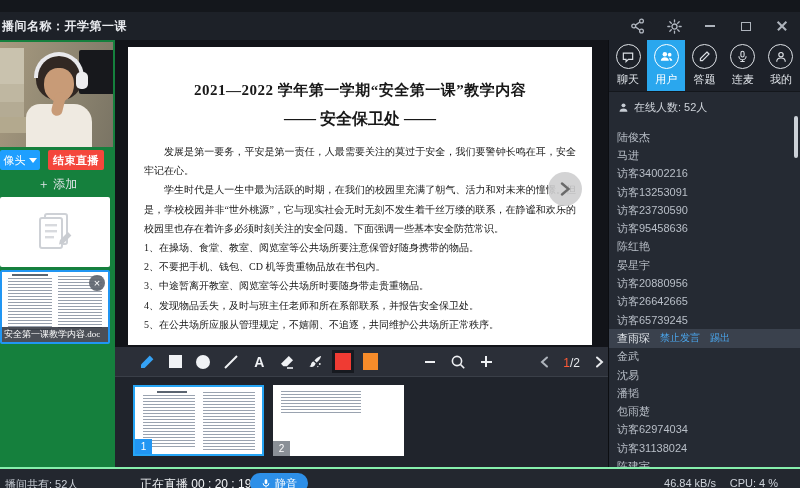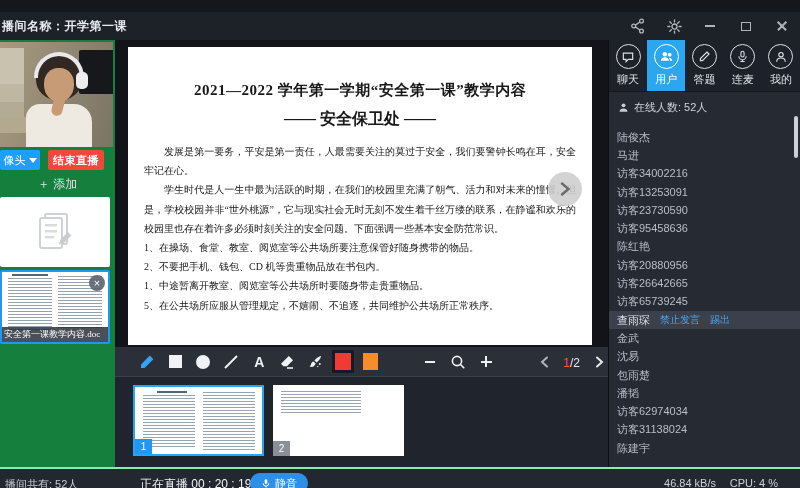--- a/index.html
+++ b/index.html
@@ -197,21 +197,22 @@
 
   <div class="center">
     <div class="doc-page">
       <div class="doc-title">2021—2022 学年第一学期“安全第一课”教学内容</div>
       <div class="doc-sub">—— 安全保卫处 ——</div>
       <div class="doc-body">
         <p>发展是第一要务，平安是第一责任，人最需要关注的莫过于安全，我们要警钟长鸣在耳，安全牢记在心。</p>
         <p>学生时代是人一生中最为活跃的时期，在我们的校园里充满了朝气、活力和对未来的憧憬。但是，学校校园并非“世外桃源”，它与现实社会无时无刻不发生着千丝万缕的联系，在静谧和欢乐的校园里也存在着许多必须时刻关注的安全问题。下面强调一些基本安全防范常识。</p>
         <div class="doc-li">1、在操场、食堂、教室、阅览室等公共场所要注意保管好随身携带的物品。</div>
         <div class="doc-li">2、不要把手机、钱包、CD 机等贵重物品放在书包内。</div>
-        <div class="doc-li">1、中途暂离开教室、阅览室等公共场所时要随身带走贵重物品。</div>
+        <div class="doc-li">3、中途暂离开教室、阅览室等公共场所时要随身带走贵重物品。</div>
+        <div class="doc-li">4、发现物品丢失，及时与班主任老师和所在系部联系，并报告安全保卫处。</div>
         <div class="doc-li">5、在公共场所应服从管理规定，不嬉闹、不追逐，共同维护公共场所正常秩序。</div>
 
       </div>
     </div>
     <div class="next-btn">
       <svg width="12" height="14" viewBox="0 0 12 14" fill="none" stroke="#6a6a6a" stroke-width="2.4" stroke-linecap="round">
         <path d="M3 1.5L9.5 7 3 12.5"></path>
       </svg>
     </div>
 
@@ -371,44 +372,47 @@
         <div class="user-row">
           <span class="uname">访客23730590</span>
         </div>
         <div class="user-row">
           <span class="uname">访客95458636</span>
         </div>
         <div class="user-row">
           <span class="uname">陈红艳</span>
         </div>
         <div class="user-row">
+          <span class="uname">晏星宇</span>
+        </div>
+        <div class="user-row">
           <span class="uname">访客20880956</span>
         </div>
         <div class="user-row">
           <span class="uname">访客26642665</span>
         </div>
         <div class="user-row">
           <span class="uname">访客65739245</span>
         </div>
         <div class="user-row hl">
           <span class="uname">查雨琛</span>
           <span class="uaction">禁止发言</span>
           <span class="uaction">踢出</span>
         </div>
         <div class="user-row">
           <span class="uname">金武</span>
         </div>
         <div class="user-row">
           <span class="uname">沈易</span>
         </div>
         <div class="user-row">
+          <span class="uname">潘韬</span>
+        </div>
+        <div class="user-row">
           <span class="uname">包雨楚</span>
-        </div>
-        <div class="user-row">
-          <span class="uname">潘韬</span>
         </div>
         <div class="user-row">
           <span class="uname">访客62974034</span>
         </div>
         <div class="user-row">
           <span class="uname">访客31138024</span>
         </div>
         <div class="user-row">
           <span class="uname">陈建宇</span>
         </div>

